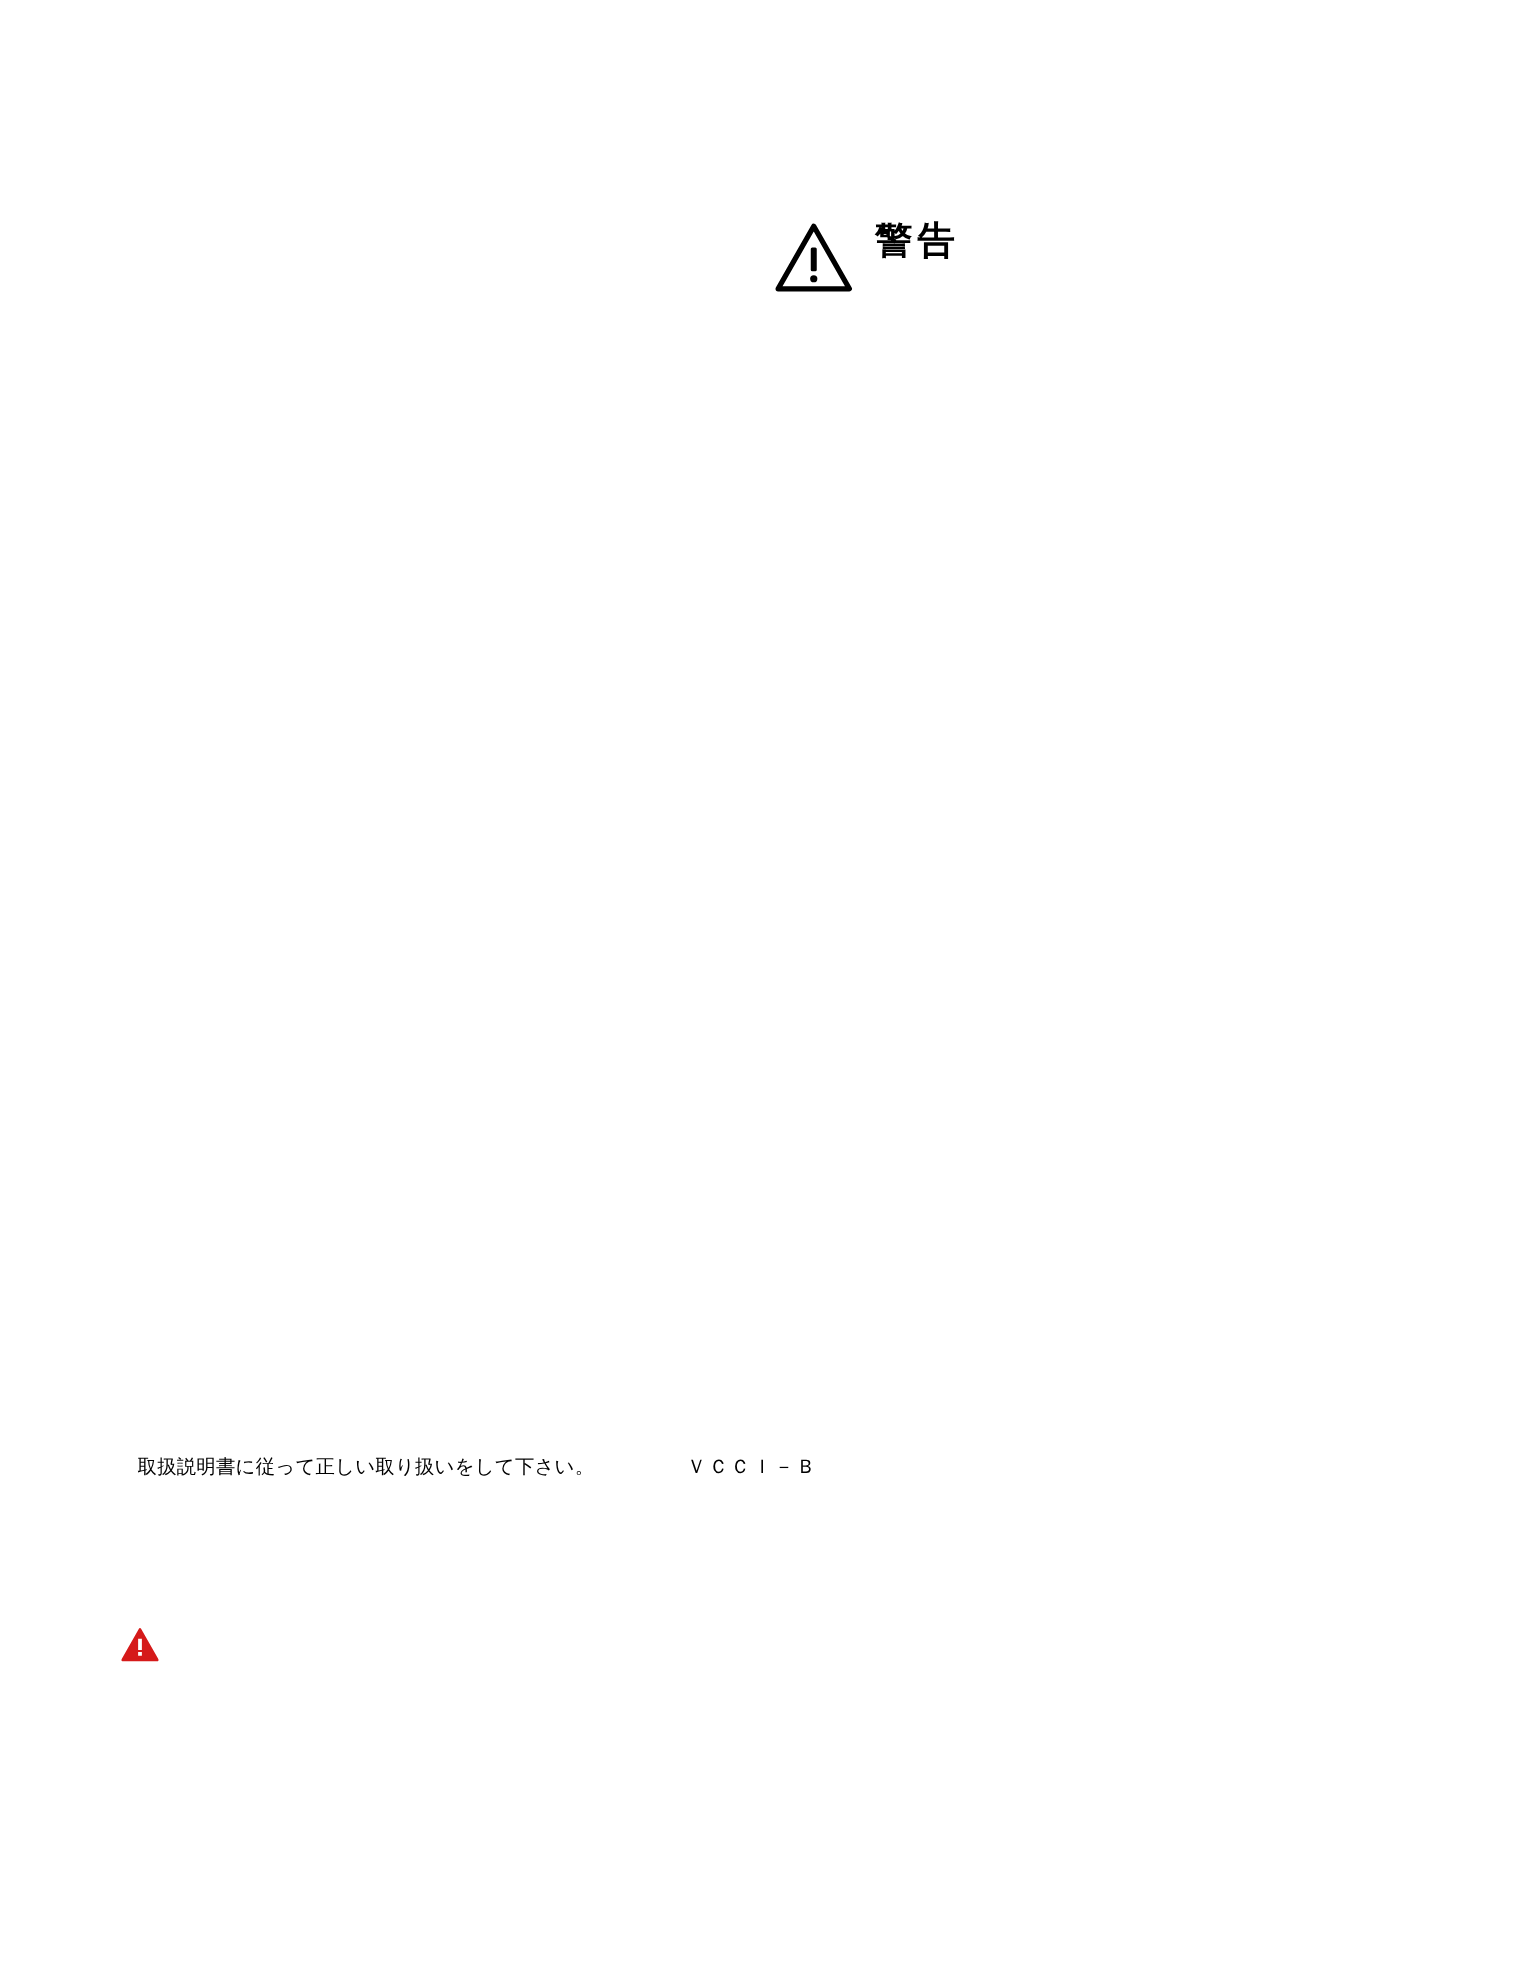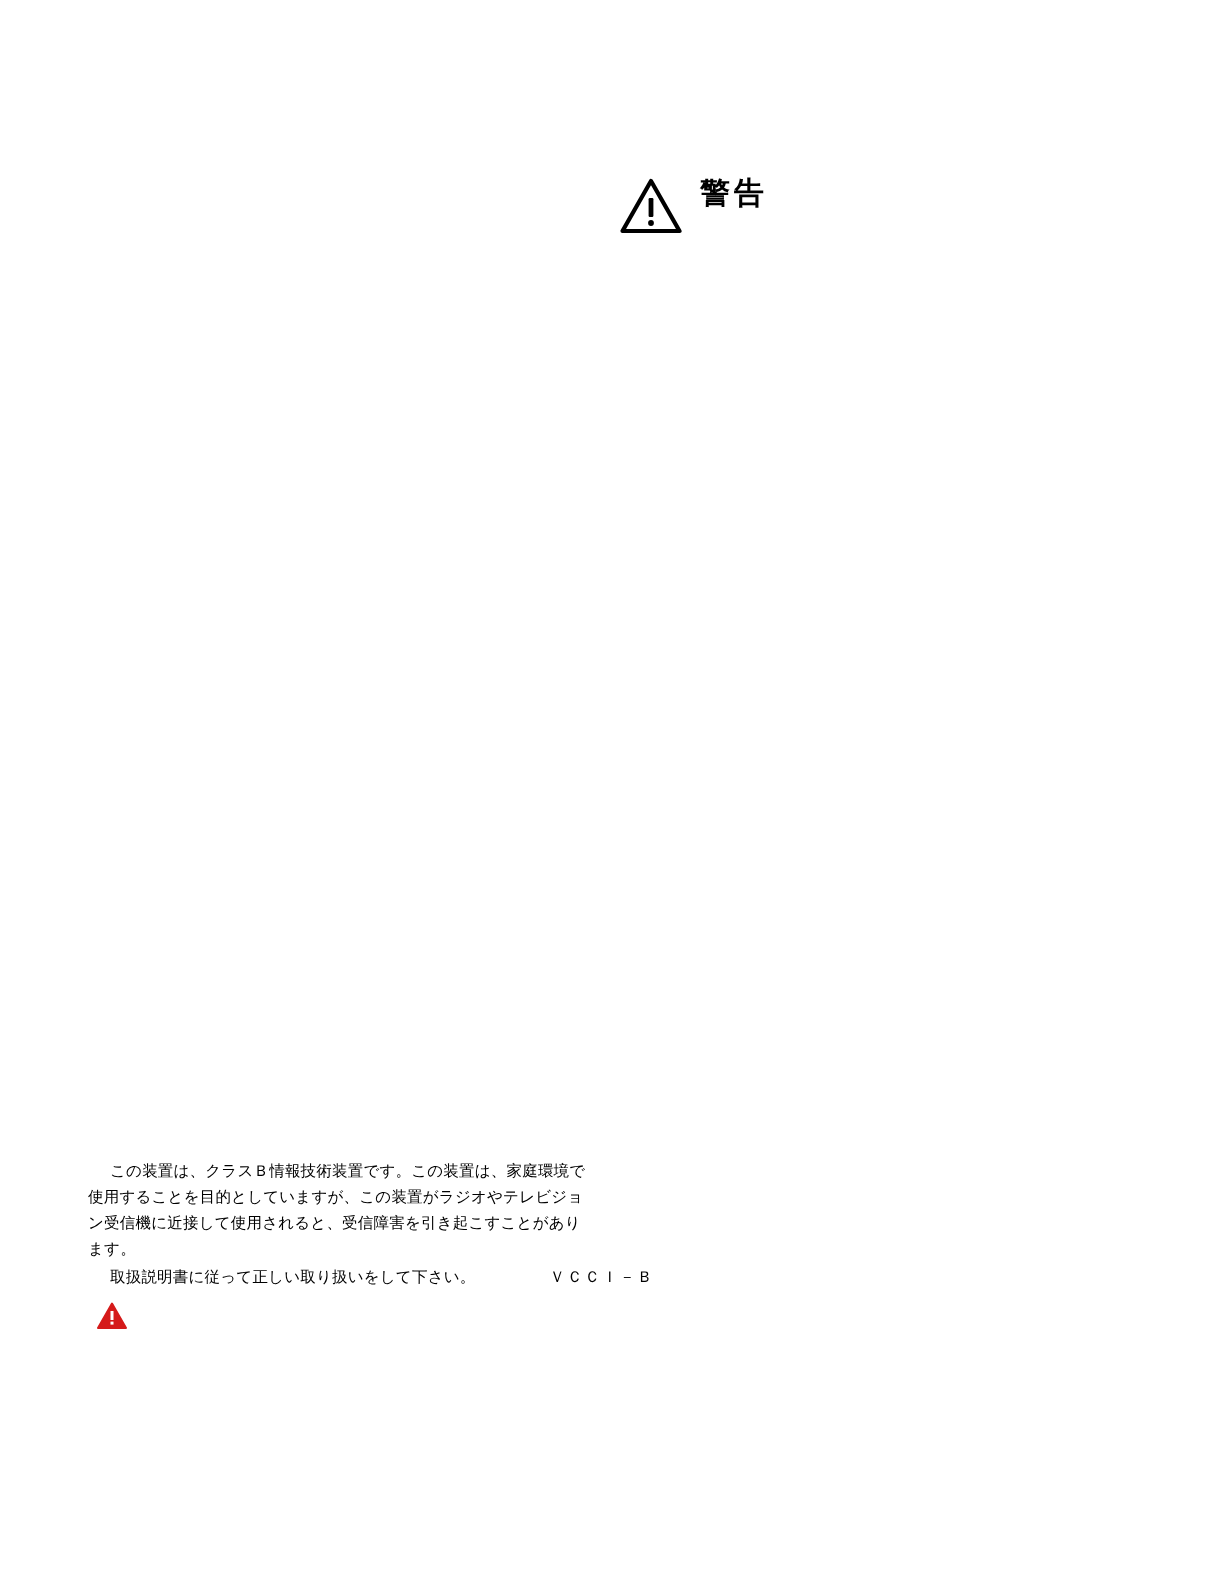--- a/index.html
+++ b/index.html
@@ -86,21 +86,20 @@
     <svg viewBox="0 0 62 56" width="62" height="56" aria-hidden="true">
       <path d="M31 3 L59.5 53 L2.5 53 Z" fill="none" stroke="#000000" stroke-width="4.2" stroke-linejoin="round"></path>
       <rect x="28.6" y="20" width="4.8" height="19" rx="1.2" fill="#000000"></rect>
       <circle cx="31" cy="45" r="2.9" fill="#000000"></circle>
     </svg>
   </span>
   <span class="warning-label">警告</span>
 </div>
 
 <div class="vcci-block">
-  <p class="vcci-para-1">この装置は、クラスＢ情報技術装置です。この装置は、家庭環境で使用することを目的としていますが、この装置がラジオやテレビジョン受信機に近接して使用されると、受信障害を引き起こすことがあります。</p>
   <p class="vcci-line-last">
     <span class="vcci-text">取扱説明書に従って正しい取り扱いをして下さい。</span>
     <span class="vcci-code">ＶＣＣＩ－Ｂ</span>
   </p>
 </div>
 
 <div class="red-warn">
   <svg viewBox="0 0 30 28" width="30" height="28" aria-hidden="true">
     <path d="M15 1.5 L29 26 L1 26 Z" fill="#d51a1a" stroke="#d51a1a" stroke-width="2" stroke-linejoin="round"></path>
     <rect x="13.5" y="9" width="3" height="9" fill="#ffffff"></rect>

